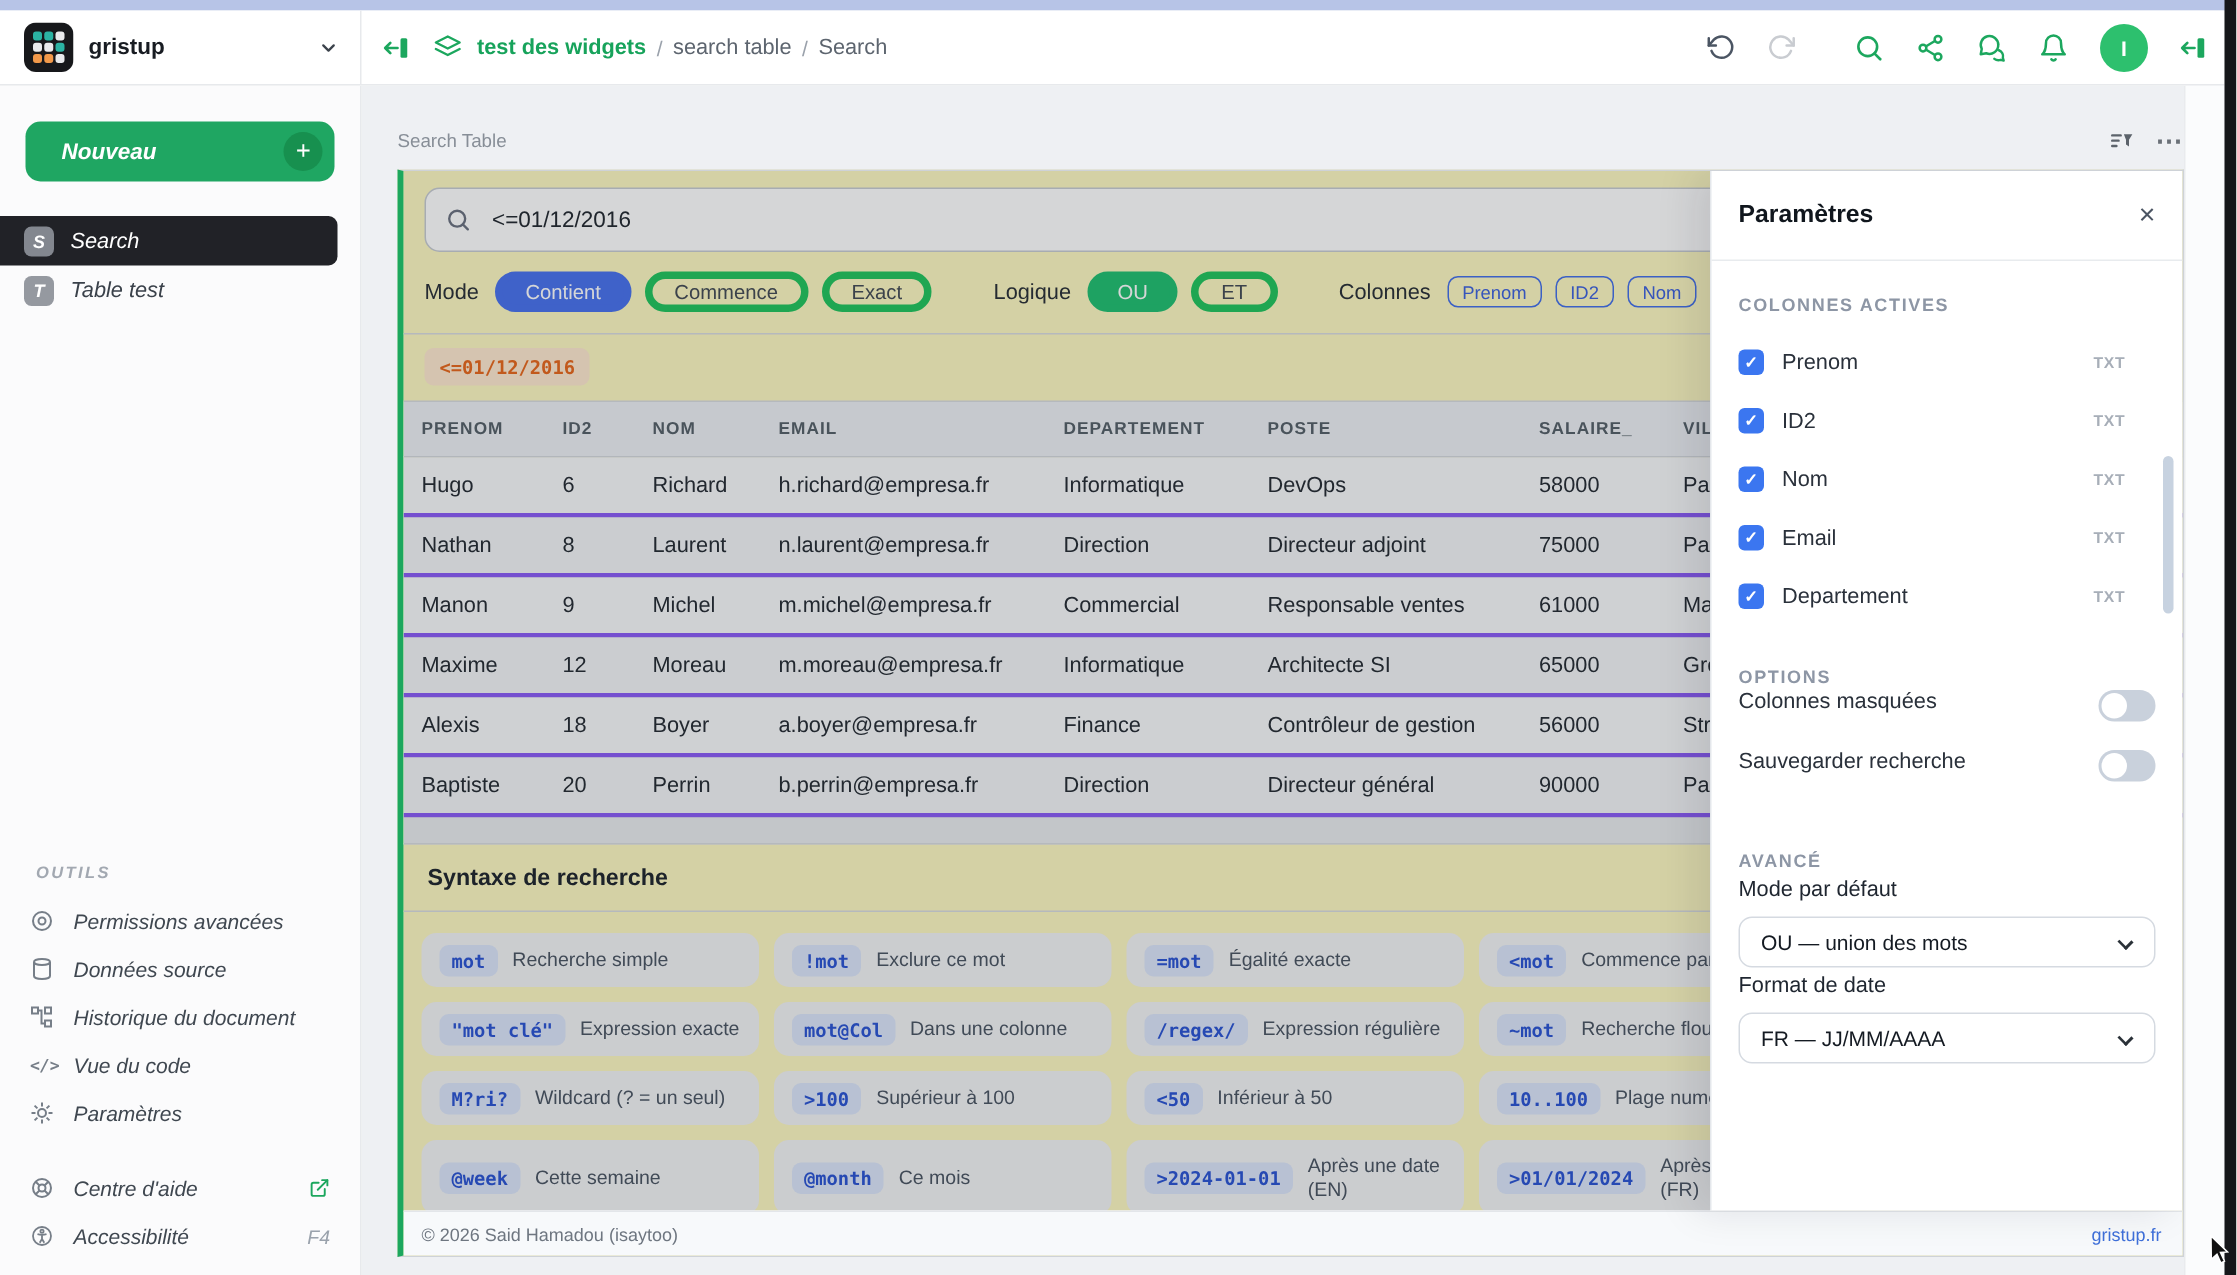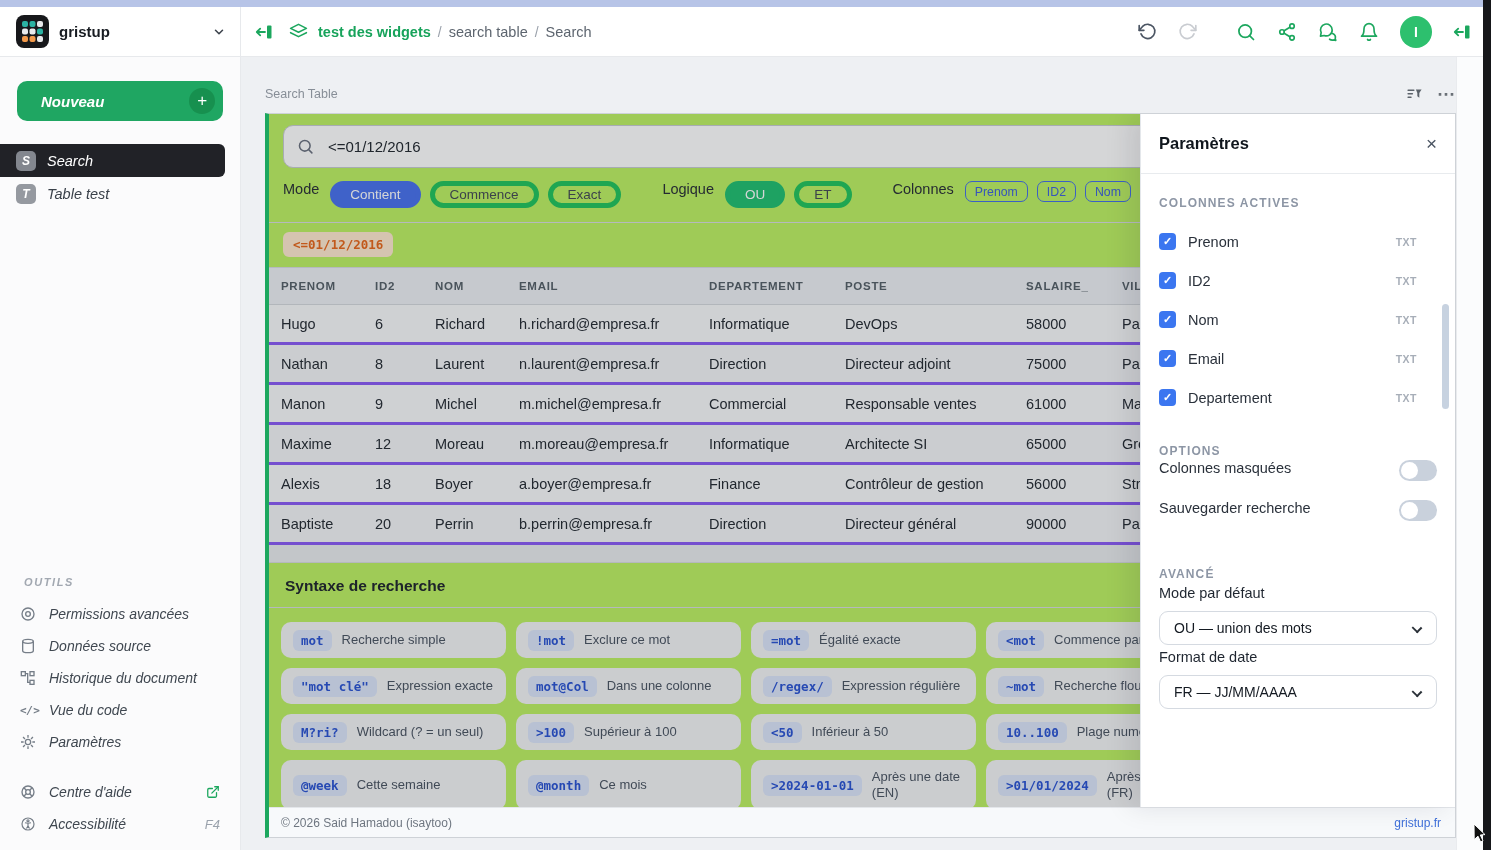--- a/index.html
+++ b/index.html
@@ -56,31 +56,31 @@
   .content { position:absolute; left:241px; top:57px; right:8px; bottom:0; background:#eef0f3; }
   .right-rail { position:absolute; right:0; top:0; bottom:0; width:27px; background:#fbfcfd;
     border-left:1px solid #e9ebee; }
   .widget-toprow { position:absolute; left:24px; top:26px; width:1191px; height:22px;
     display:flex; align-items:center; }
   .widget-label { font-size:12.5px; color:#878e97; }
   .toprow-icons { margin-left:auto; display:flex; align-items:center; gap:14px; color:#5c636b; }
   .dots { font-size:18px; font-weight:700; color:#6a7077; letter-spacing:1px; cursor:pointer; line-height:10px; }
 
   
-  .widget { position:absolute; left:24px; top:56px; width:1191px; height:725px; background:#bef264;
+  .widget { position:absolute; left:24px; top:56px; width:1191px; height:725px; background:#fef9c3;
     border:1px solid #ced2d7; border-left:4px solid #1ca75e; overflow:hidden; }
   .dim { position:absolute; left:0; right:0; top:0; bottom:30px; background:rgba(16,20,26,0.175); z-index:5; }
 
   .w-search { padding:11px 16px 0 14px; }
   .input-wrap { position:relative; height:43px; width:1157px; }
   .search-input { width:100%; height:43px; border:1.5px solid #c8ccd2; border-radius:10px;
     background:#fff; padding:0 14px 0 44px; font-size:15px; color:#242a31; outline:none;
     font-family:"Liberation Sans", sans-serif; }
   .input-wrap svg { position:absolute; left:14px; top:13px; color:#6b7280; }
-  .controls { display:flex; gap:9px; padding:13px 0 14px; }
+  .controls { display:flex; align-items:center; gap:9px; padding:13px 0 14px; }
   .ctl-label { font-size:14.5px; color:#2a3037; font-weight:500; margin-right:2px; }
   .ctl-label.gap { margin-left:32px; }
   .pill { height:27px; border-radius:14px; padding:0 15px; display:flex; align-items:center;
     font-size:13.5px; color:#454c55; border:5px solid #22c55e; background:transparent; cursor:pointer; }
   .pill.sel-blue { background:#4a73ee; border-color:#4a73ee; color:#fff; }
   .pill.sel-green { background:#21c072; border-color:#21c072; color:#fff; }
   .chip { height:21px; border-radius:7px; padding:0 9px; display:flex; align-items:center;
     font-size:12.3px; color:#3f63dd; border:1.3px solid #4470ea; cursor:pointer; }
   .chip.more { color:#555c66; border-color:#b3b8bf; }
   .w-divider { border-bottom:1px solid #d9dce0; }

